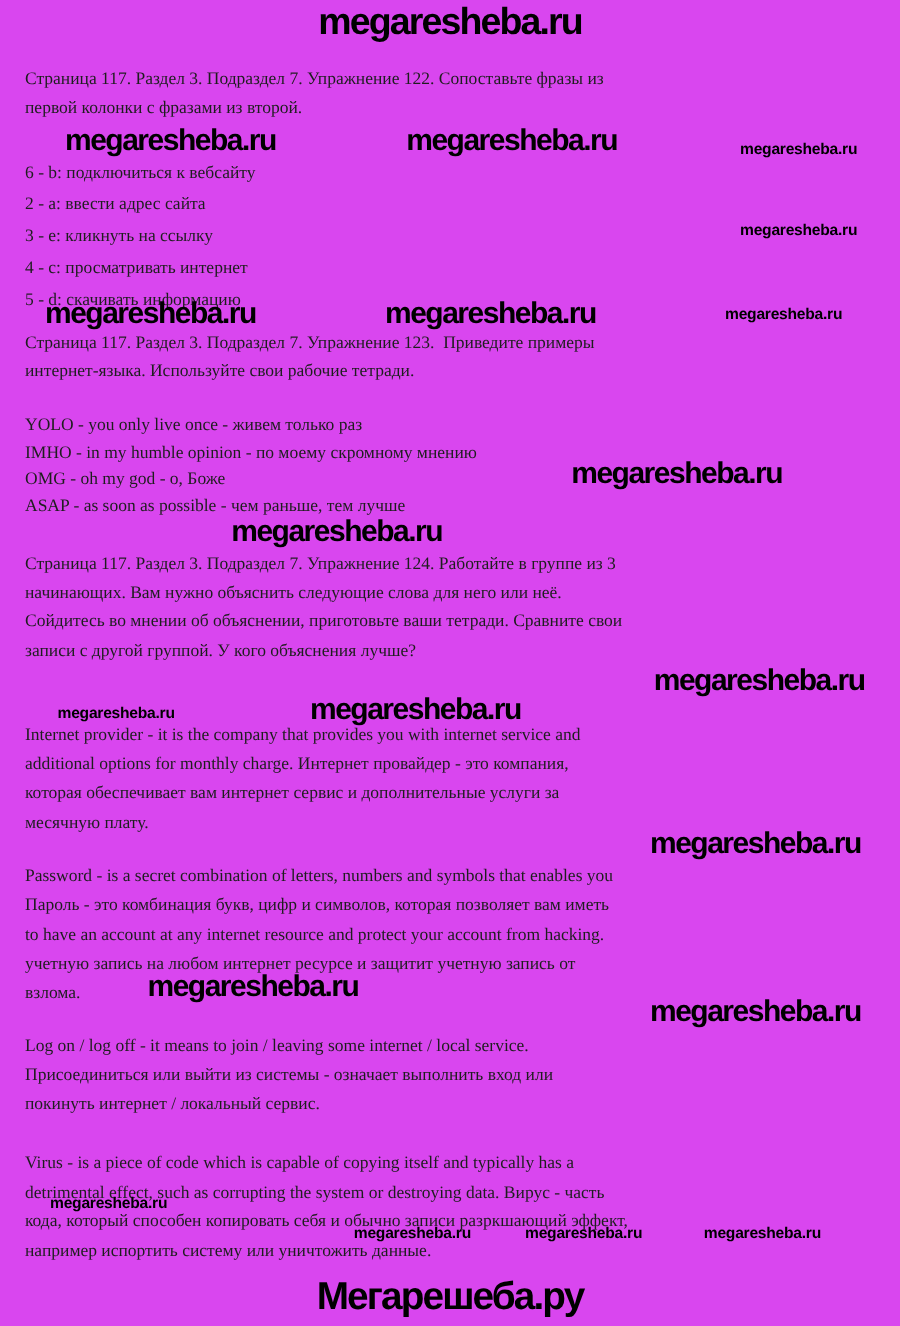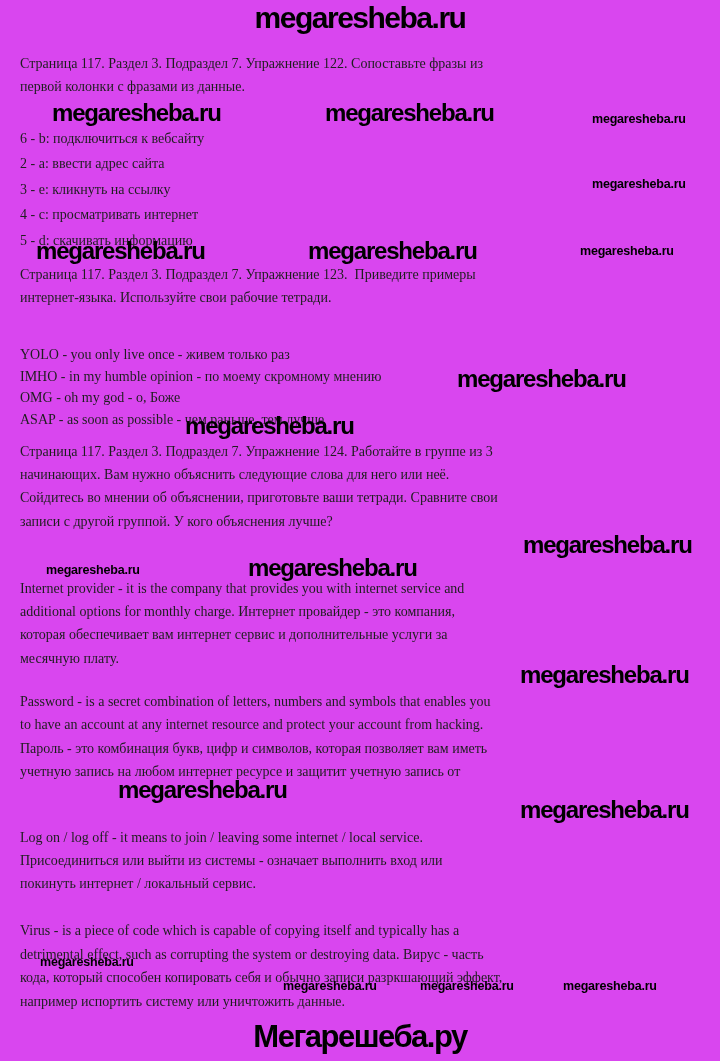--- a/index.html
+++ b/index.html
@@ -15,21 +15,21 @@
   .brand-top { top:1px; font-size:30px; }
   .brand-bottom { top:1019px; font-size:31px; }
   .para { position:absolute; left:20px; font-size:14px; }
   .ln { white-space:pre; }
   .p122 .ln { line-height:23px; }
   .p122 { top:52px; }
   .lst { top:126px; }
   .lst .ln { line-height:25.4px; }
   .p123 { top:263px; }
   .p123 .ln { line-height:23px; }
-  .abbr { top:344px; }
+  .abbr { top:330px; }
   .abbr .ln { line-height:21.7px; }
   .p124 { top:440px; }
   .p124 .ln { line-height:23.2px; }
   .def1 { top:577px; }
   .def1 .ln { line-height:23.2px; }
   .def2 { top:690px; }
   .def2 .ln { line-height:23.3px; }
   .def3 { top:826px; }
   .def3 .ln { line-height:23px; }
   .def4 { top:919px; }
@@ -43,21 +43,21 @@
 </style>
 </head>
 <body>
 
 <div class="page">
 
   <div class="brand brand-top">megaresheba.ru</div>
 
   <div class="para p122">
     <div class="ln">Страница 117. Раздел 3. Подраздел 7. Упражнение 122. Сопоставьте фразы из</div>
-    <div class="ln">первой колонки с фразами из данные.</div>
+    <div class="ln">первой колонки с фразами из второй.</div>
   </div>
 
   <div class="para lst">
     <div class="ln">6 - b: подключиться к вебсайту</div>
     <div class="ln">2 - a: ввести адрес сайта</div>
     <div class="ln">3 - e: кликнуть на ссылку</div>
     <div class="ln">4 - c: просматривать интернет</div>
     <div class="ln">5 - d: скачивать информацию</div>
   </div>
 
@@ -82,23 +82,24 @@
 
   <div class="para def1">
     <div class="ln">Internet provider - it is the company that provides you with internet service and</div>
     <div class="ln">additional options for monthly charge. Интернет провайдер - это компания,</div>
     <div class="ln">которая обеспечивает вам интернет сервис и дополнительные услуги за</div>
     <div class="ln">месячную плату.</div>
   </div>
 
   <div class="para def2">
     <div class="ln">Password - is a secret combination of letters, numbers and symbols that enables you</div>
+    <div class="ln">Пароль - это комбинация букв, цифр и символов, которая позволяет вам иметь</div>
     <div class="ln">to have an account at any internet resource and protect your account from hacking.</div>
-    <div class="ln">Пароль - это комбинация букв, цифр и символов, которая позволяет вам иметь</div>
     <div class="ln">учетную запись на любом интернет ресурсе и защитит учетную запись от</div>
+    <div class="ln">взлома.</div>
   </div>
 
   <div class="para def3">
     <div class="ln">Log on / log off - it means to join / leaving some internet / local service.</div>
     <div class="ln">Присоединиться или выйти из системы - означает выполнить вход или</div>
     <div class="ln">покинуть интернет / локальный сервис.</div>
   </div>
 
   <div class="para def4">
     <div class="ln">Virus - is a piece of code which is capable of copying itself and typically has a</div>

